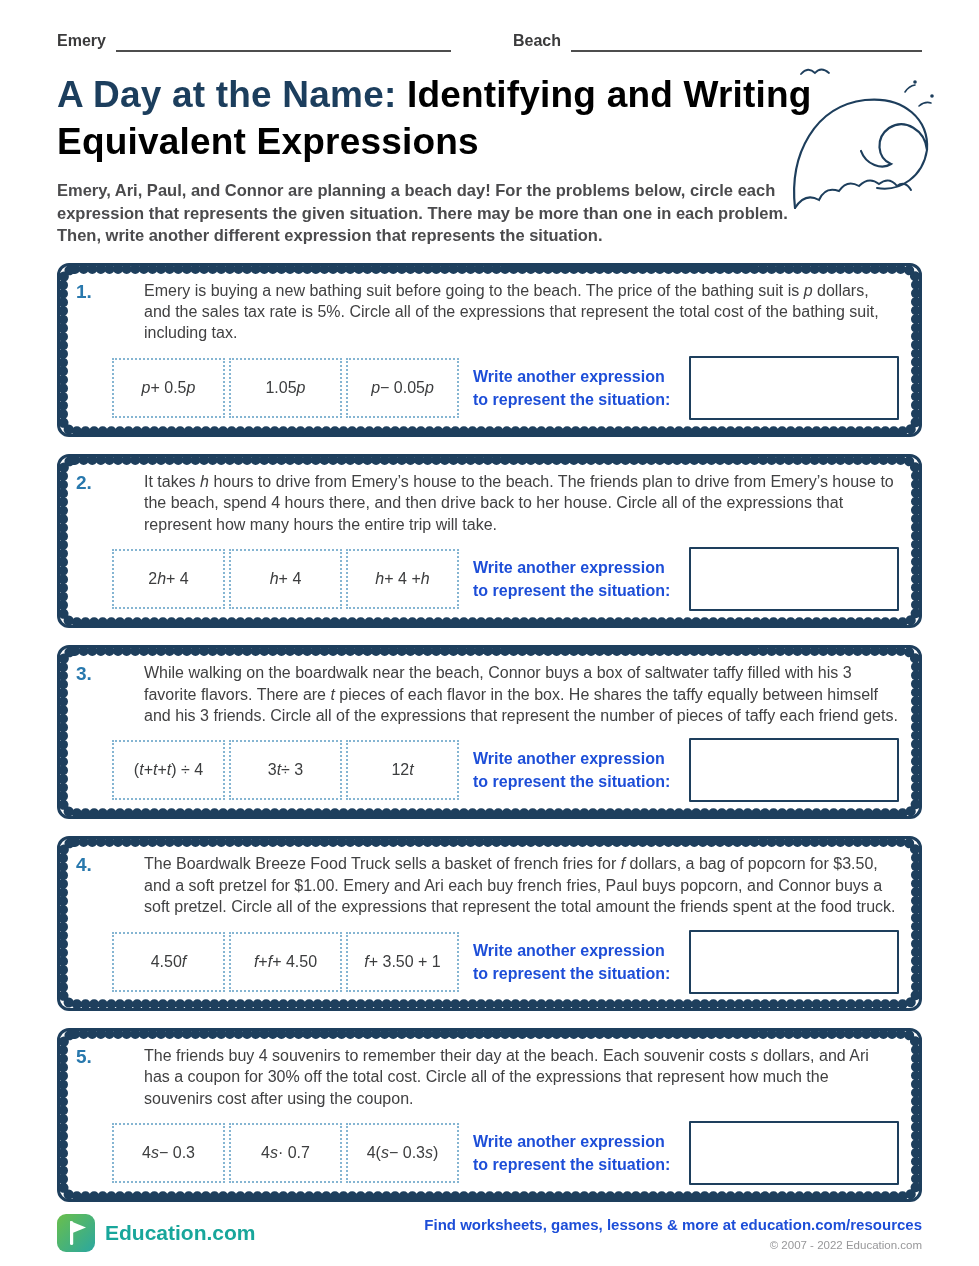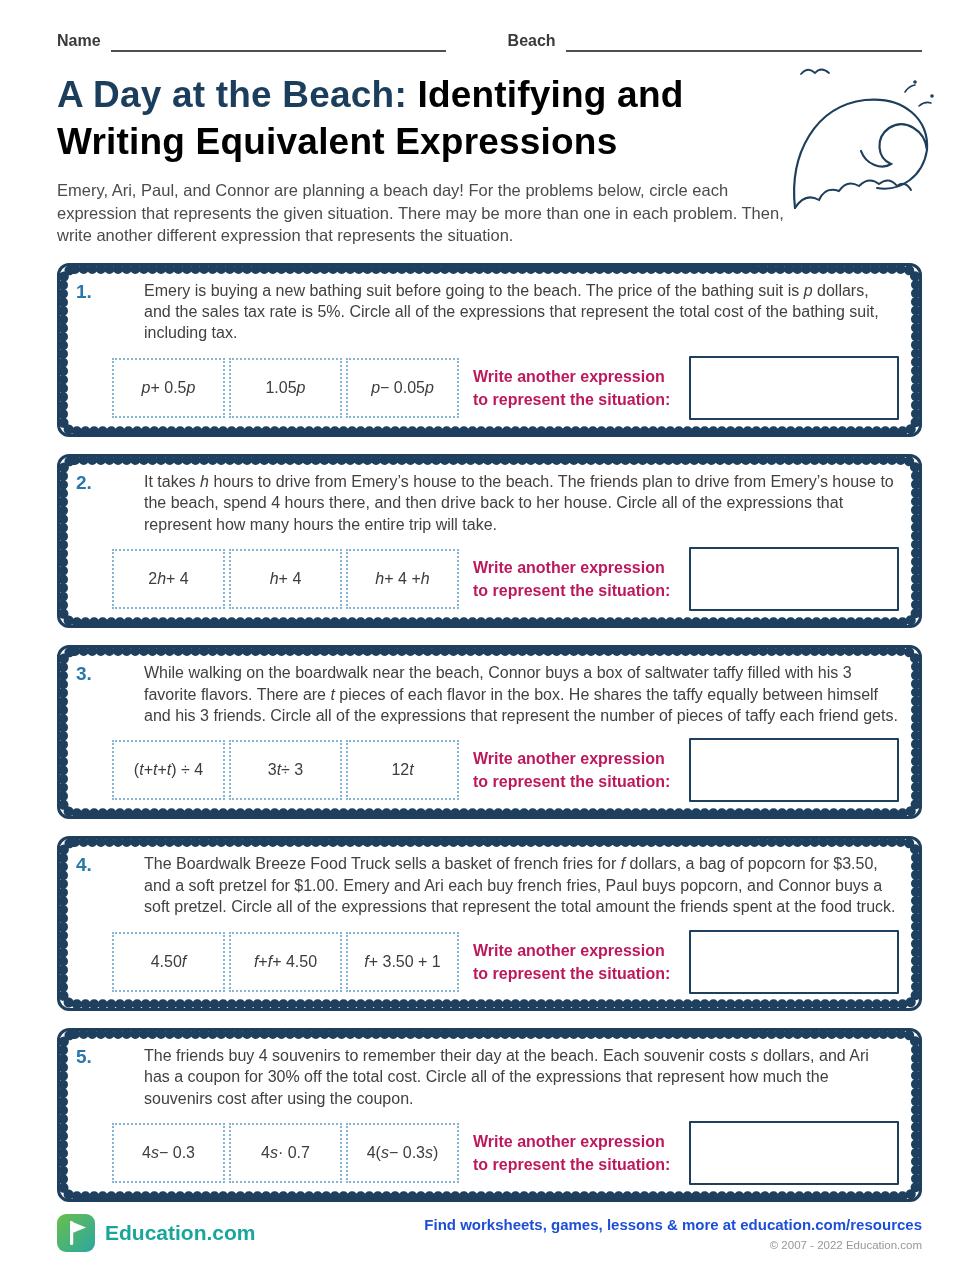--- a/index.html
+++ b/index.html
@@ -13,63 +13,63 @@
   
   .nd-row { display: flex; align-items: flex-end; font-size: 16px; font-weight: 700; color: #3b3b3c; }
   .nd-label { flex: none; padding-right: 10px; padding-bottom: 2px; }
   .nd-line { border-bottom: 2px solid #4e4e4e; height: 20px; }
   .nd-line.name { width: 335px; margin-right: 62px; }
   .nd-line.date { flex: 1; }
   
   .title { margin: 20px 0 8px 0; font-size: 37px; line-height: 1.26; font-weight: 700; letter-spacing: 0.2px; width: 760px; }
   .title .accent { color: #1c3e5d; }
   .title .rest { color: #000000; }
-  .intro { font-size: 16.5px; line-height: 1.36; color: #4b4b4d; width: 742px; margin: 6px 0 16px 0; }
+  .intro { font-size: 16.5px; line-height: 1.36; color: #4b4b4d; width: 742px; margin: 6px 0 16px 0; font-weight: bold; }
   
   .art { position: absolute; top: 58px; right: 40px; width: 152px; height: 172px; }
   
   .problem { position: relative; border: 3px solid #1e3f5d; border-radius: 12px; background: #fff;
              padding: 14px 20px 14px 16px; margin: 0 0 17px 0; }
   .problem:last-child { margin-bottom: 0; }
   .scallop { position: absolute; left: 0; top: 0; width: 100%; height: 100%; overflow: visible; pointer-events: none; }
   .scallop rect { x: 3px; y: 3px; width: calc(100% - 6px); height: calc(100% - 6px); rx: 12px;
                   fill: none; stroke: #1e3f5d; stroke-width: 10; stroke-dasharray: 0.1 8.5; stroke-linecap: round; }
   .prow { display: flex; }
   .pnum { flex: none; width: 36px; font-size: 19px; font-weight: 700; color: #2878ad; padding-top: 1px; }
   .pbody { flex: 1; font-size: 16px; line-height: 1.34; color: #414142; margin-left: 32px; }
   .expr-row { display: flex; align-items: center; margin: 12px 0 0 36px; }
   .expr-boxes { display: flex; gap: 4px; flex: none; }
   .expr-box { width: 113px; height: 60px; border: 2px dotted #85b5d2; box-sizing: border-box;
               display: flex; align-items: center; justify-content: center;
               font-size: 16px; color: #3c3d3e; background: #fff; }
   .write-label { width: 206px; flex: none; margin-left: 14px; margin-right: 10px;
-                 font-size: 16px; line-height: 1.45; font-weight: 700; color: #be185d; }
+                 font-size: 16px; line-height: 1.45; font-weight: 700; color: #1d4ed8; }
   .answer-box { flex: 1; height: 60px; border: 2px solid #1e3f5d; border-radius: 1px; background: #fff; }
   
   .footer { display: flex; align-items: center; margin-top: auto; padding-top: 12px; gap: 32px; }
   .brand { display: flex; align-items: center; gap: 10px; }
   .brand-name { font-size: 21px; font-weight: 700; color: #18a69b; }
   .footer-right { margin-left: auto; text-align: right; }
   .resources { font-size: 15px; color: #1d4ed8; font-weight: 600; }
   .copyright { font-size: 11.5px; color: #979799; margin-top: 6px; }
   i { font-style: italic; }
 </style>
 </head>
 <body>
 
 <div class="page">
 
   <div class="nd-row">
-    <span class="nd-label">Name</span>
+    <span class="nd-label">Emery</span>
     <span class="nd-line name"></span>
     <span class="nd-label">Beach</span>
     <span class="nd-line date"></span>
   </div>
 
-  <h1 class="title"><span class="accent">A Day at the Beach:</span><span class="rest"> Identifying and Writing Equivalent Expressions</span></h1>
+  <h1 class="title"><span class="accent">A Day at the Name:</span><span class="rest"> Identifying and Writing Equivalent Expressions</span></h1>
 
   <p class="intro">Emery, Ari, Paul, and Connor are planning a beach day! For the problems below, circle each expression that represents the given situation. There may be more than one in each problem. Then, write another different expression that represents the situation.</p>
 
   <svg class="art" viewBox="0 0 152 172" aria-hidden="true">
     <g fill="none" stroke="#1d3e5c" stroke-width="2.2" stroke-linecap="round">
       <path d="M14 16 q7 -8 14 -1 q6 -7 14 0" stroke-width="1.8"></path>
       <path d="M8 150 C 2 96, 28 48, 78 42 C 118 38, 142 62, 140 92 C 138 72, 118 60, 102 70 C 88 80, 90 100, 104 106 C 95 112, 79 107, 74 93"></path>
       <path d="M140 92 C 136 118, 114 134, 90 130" stroke-width="2"></path>
       <path d="M8 150 q 10 -16 24 -8 q 6 -14 20 -9 q 8 -12 20 -5 q 10 -10 20 -2 q 10 -8 18 2 q 8 -6 14 4" stroke-width="2"></path>
       <path d="M118 34 q4 -6 10 -7" stroke-width="1.6"></path>

